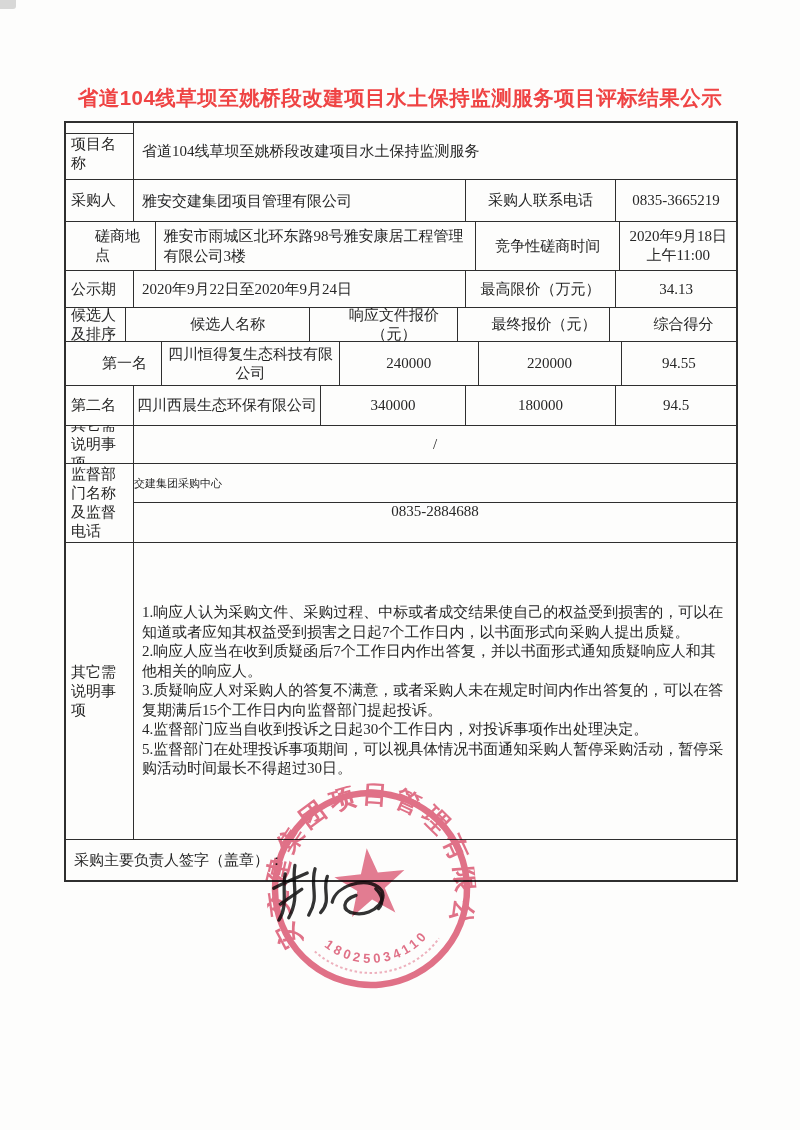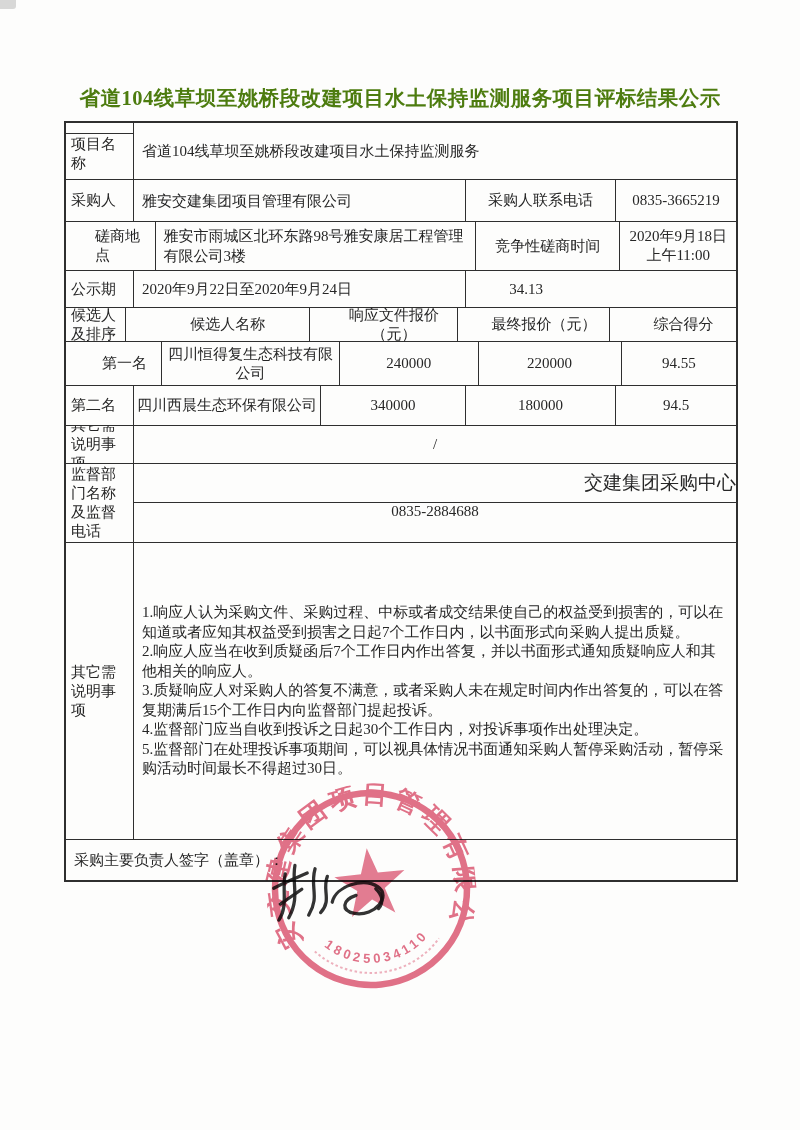--- a/index.html
+++ b/index.html
@@ -7,22 +7,22 @@
   body { background:#ffffff; }
   .page {
     position:relative; width:800px; height:1130px; margin:0 auto;
     background:#fdfdfc; overflow:hidden;
     font-family:"Liberation Serif", serif; color:var(--ink);
   }
   .smudge { position:absolute; left:0; top:0; width:16px; height:9px;
     background:#9a9a9a; opacity:.38; border-radius:0 0 3px 0; }
   .doc-title {
     position:absolute; top:84px; left:0; width:100%; text-align:center;
-    font-family:Liberation Serif, serif; font-weight:700;
-    font-size:20.5px; letter-spacing:.5px; color:#4d7c0f;
+    font-family:Liberation Sans, sans-serif; font-weight:700;
+    font-size:20.5px; letter-spacing:.5px; color:#ef4444;
   }
   .doc-table {
     position:absolute; left:64px; top:121px; width:674px;
     border:2px solid var(--line); box-sizing:border-box; background:transparent;
   }
   .row { display:flex; border-bottom:1.5px solid var(--line); position:relative; }
   .row:last-child { border-bottom:none; }
   .cell { box-sizing:border-box; display:flex; align-items:center;
     border-right:1.5px solid var(--line); overflow:hidden; font-size:15px; }
   .cell:last-child { border-right:none; }
@@ -35,21 +35,21 @@
   .r1 { height:56px; }
   .r1 .cell.w1 { padding-top:12px; align-items:flex-start; }
   .tick { position:absolute; left:0; top:10px; width:68px; height:0;
     border-top:1.5px solid var(--line); }
   .r2 { height:41px; } .r3 { height:48px;padding-left:24px; } .r4 { height:36px; }
   .r5 { height:33px;gap:21px; } .r6 { height:43px;padding-left:31px; } .r7 { height:39px; }
   .r8 { height:39px; } .r9 { height:37px; } .r10 { height:78px; }
   .r11 { height:296px; } .r12 { height:40px; }
   .sup-col { width:602px; display:flex; flex-direction:column; }
   .sup-top { height:38px; border-bottom:1.5px solid var(--line);
-    display:flex; align-items:center; justify-content:flex-end; font-size:19px; }
+    display:flex; align-items:center; justify-content:flex-start; font-size:11px; }
   .sup-bot { height:38.5px; display:flex; align-items:flex-start; justify-content:center; font-size:15px; }
   .obj-cell { align-items:center; }
   .obj-text { padding:0 10px 0 8px; line-height:19.5px; font-size:15px; }
   .sig-row-cell { padding-left:8px; font-size:15px; }
   
   .seal { position:absolute; left:266px; top:784px; width:210px; height:210px;
     mix-blend-mode:multiply; opacity:.86; transform:rotate(-6deg); z-index:4; }
   .seal .ring { fill:none; stroke:var(--seal-color); stroke-width:6.5; }
   .seal .star { fill:var(--seal-color); opacity:.92; }
   .seal text { fill:var(--seal-color); font-family:"Liberation Sans", sans-serif; }
@@ -114,20 +114,23 @@
       </div>
     </div>
 
     <div class="row r4">
       <div class="cell w1">
         <span class="lab">公示期</span>
       </div>
       <div class="cell w23 valL">
         <span>2020年9月22日至2020年9月24日</span>
       </div>
+      <div class="cell w4 cen">
+        <span class="tcen">最高限价（万元）</span>
+      </div>
       <div class="cell w5 cen">
         <span class="tcen">34.13</span>
       </div>
     </div>
 
     <div class="row r5">
       <div class="cell w1">
         <span class="lab">候选人及排序</span>
       </div>
       <div class="cell w2 cen">

